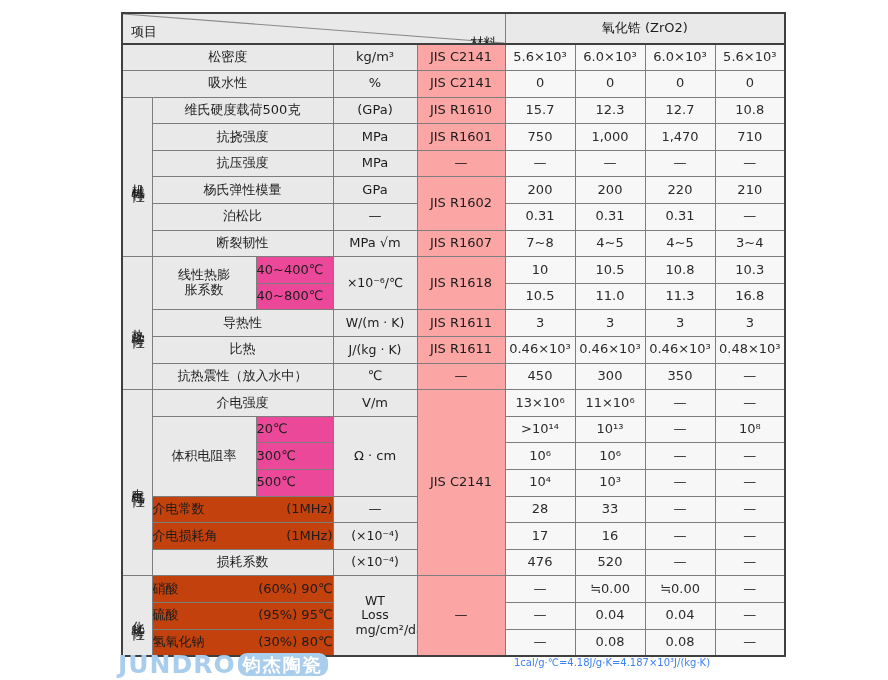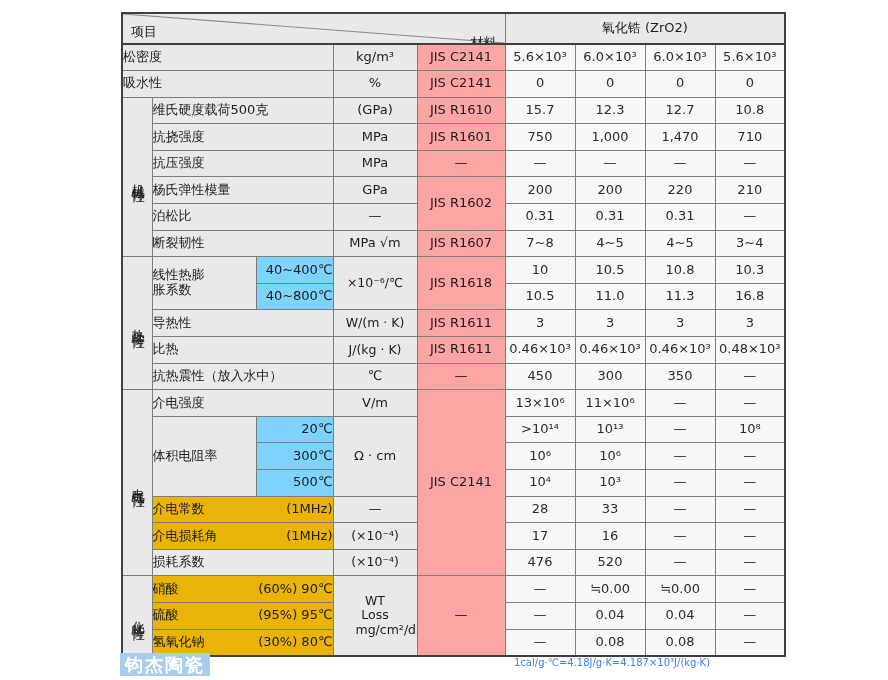--- a/index.html
+++ b/index.html
@@ -20,24 +20,24 @@
   tr.hrow{height:31px;}
   tr.hrow th{border-bottom:2px solid #3f3f3f;font-weight:normal;}
   tbody tr{height:26.6px;}
   .corner{position:relative;background:#e9e9e9;}
   .corner .diag{position:absolute;left:0;top:0;width:100%;height:100%;}
   .corner-item{position:absolute;left:8px;bottom:3px;font-size:13px;}
   .corner-mat{position:absolute;right:8px;top:2px;font-size:13px;margin-top:20px;}
   th.mat{background:#e9e9e9;font-size:14px;font-weight:bold;border-left:2px solid #3f3f3f;}
   td.group{background:#e9e9e9;text-align:center;}
   .vtext{writing-mode:vertical-rl;text-orientation:upright;letter-spacing:2px;font-size:13px;display:inline-block;}
-  td.lbl{background:#e9e9e9;text-align:left;padding:0 7px;}
-  td.lblflex{background:#eab308;padding:0 7px;}
+  td.lbl{background:#e9e9e9;text-align:center;padding:0 7px;}
+  td.lblflex{background:#c2410c;padding:0 7px;}
   td.lblflex .fx{display:flex;justify-content:space-between;align-items:center;width:100%;}
-  td.sub{background:#7dd3fc;text-align:right;font-size:13.5px;}
+  td.sub{background:#ec4899;text-align:left;font-size:13.5px;}
   td.unit{background:#e9e9e9;text-align:center;font-size:14px;}
   td.unit.small{font-size:12.5px;}
   td.std{background:#fca5a5;text-align:center;font-size:13px;}
   td.val{background:#f7f7f7;text-align:center;font-size:12.5px;color:#2b2b2b;}
   td.vf{border-left:2px solid #3f3f3f;}
   .ml{white-space:pre-line;}
   td.unit.ml{text-align:center;padding:0 22px;}
   .footnote{position:absolute;left:514px;top:657px;font-size:10px;color:#3b82f6;}
   .wm{position:absolute;left:118px;top:652px;display:flex;align-items:center;height:25px;}
   .wm-latin{font-size:25px;font-weight:bold;letter-spacing:1px;line-height:25px;}
@@ -320,14 +320,15 @@
       <td class="val">0.08</td>
       <td class="val">—</td>
     </tr>
   </tbody>
 </table>
 </div>
 
 <div class="footnote">1cal/g·℃=4.18J/g·K=4.187×10³J/(kg·K)</div>
 
 <div class="wm">
-  <span class="wm-block" style="background: rgb(169, 205, 236);">钧杰陶瓷</span>
+  <span class="wm-latin" style="color: rgb(169, 205, 236);">JUNDRO</span>
+  <span class="wm-block" style="background: rgb(169, 205, 236); border-radius: 9px;">钧杰陶瓷</span>
 </div>
 
 </body></html>

